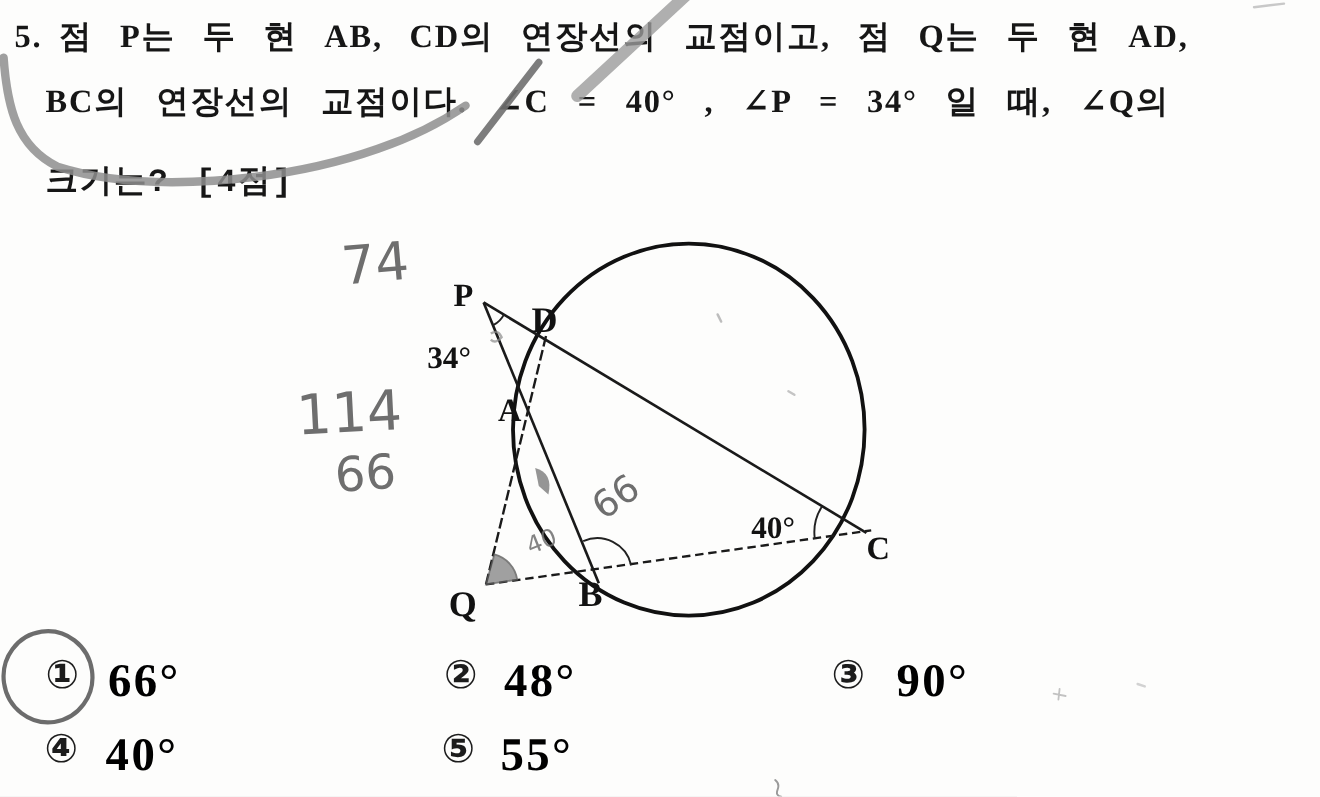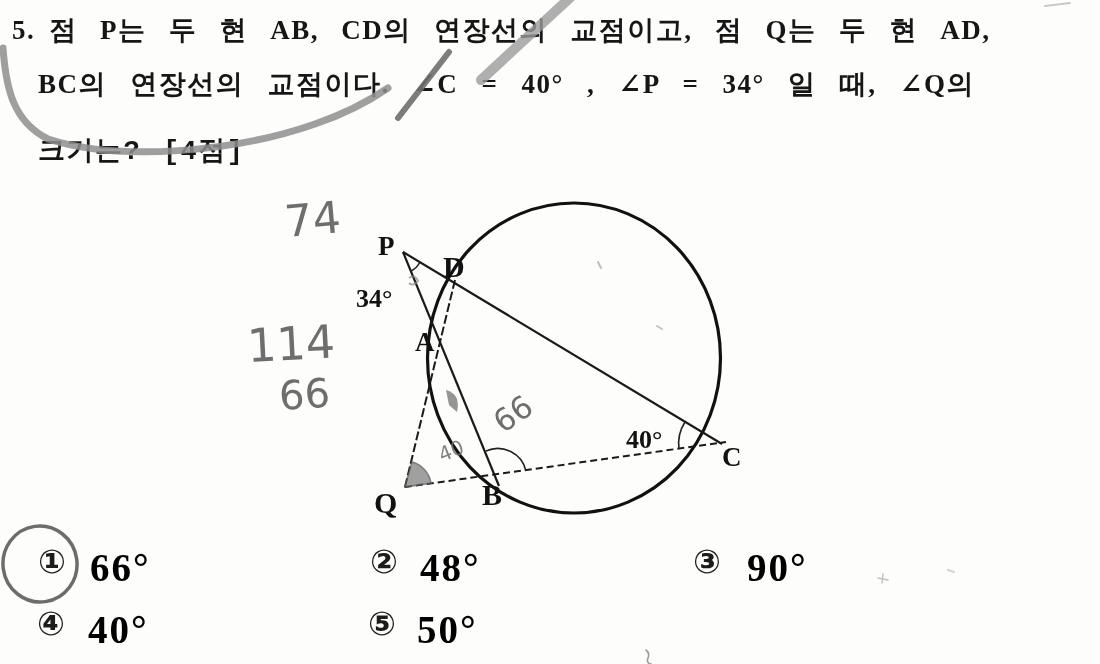--- a/index.html
+++ b/index.html
@@ -89,15 +89,15 @@
   <span class="choice-num" style="left:38px;top:545px;">①</span>
   <span class="choice-label" style="left:90px;top:548px;">66°</span>
   <span class="choice-num" style="left:370px;top:545px;">②</span>
   <span class="choice-label" style="left:420px;top:548px;">48°</span>
   <span class="choice-num" style="left:693px;top:545px;">③</span>
   <span class="choice-label" style="left:747px;top:548px;">90°</span>
 
   <span class="choice-num" style="left:37px;top:607px;">④</span>
   <span class="choice-label" style="left:88px;top:610px;">40°</span>
   <span class="choice-num" style="left:368px;top:607px;">⑤</span>
-  <span class="choice-label" style="left:417px;top:610px;">50°</span>
+  <span class="choice-label" style="left:417px;top:610px;">55°</span>
 
 </div>
 
 </body></html>

